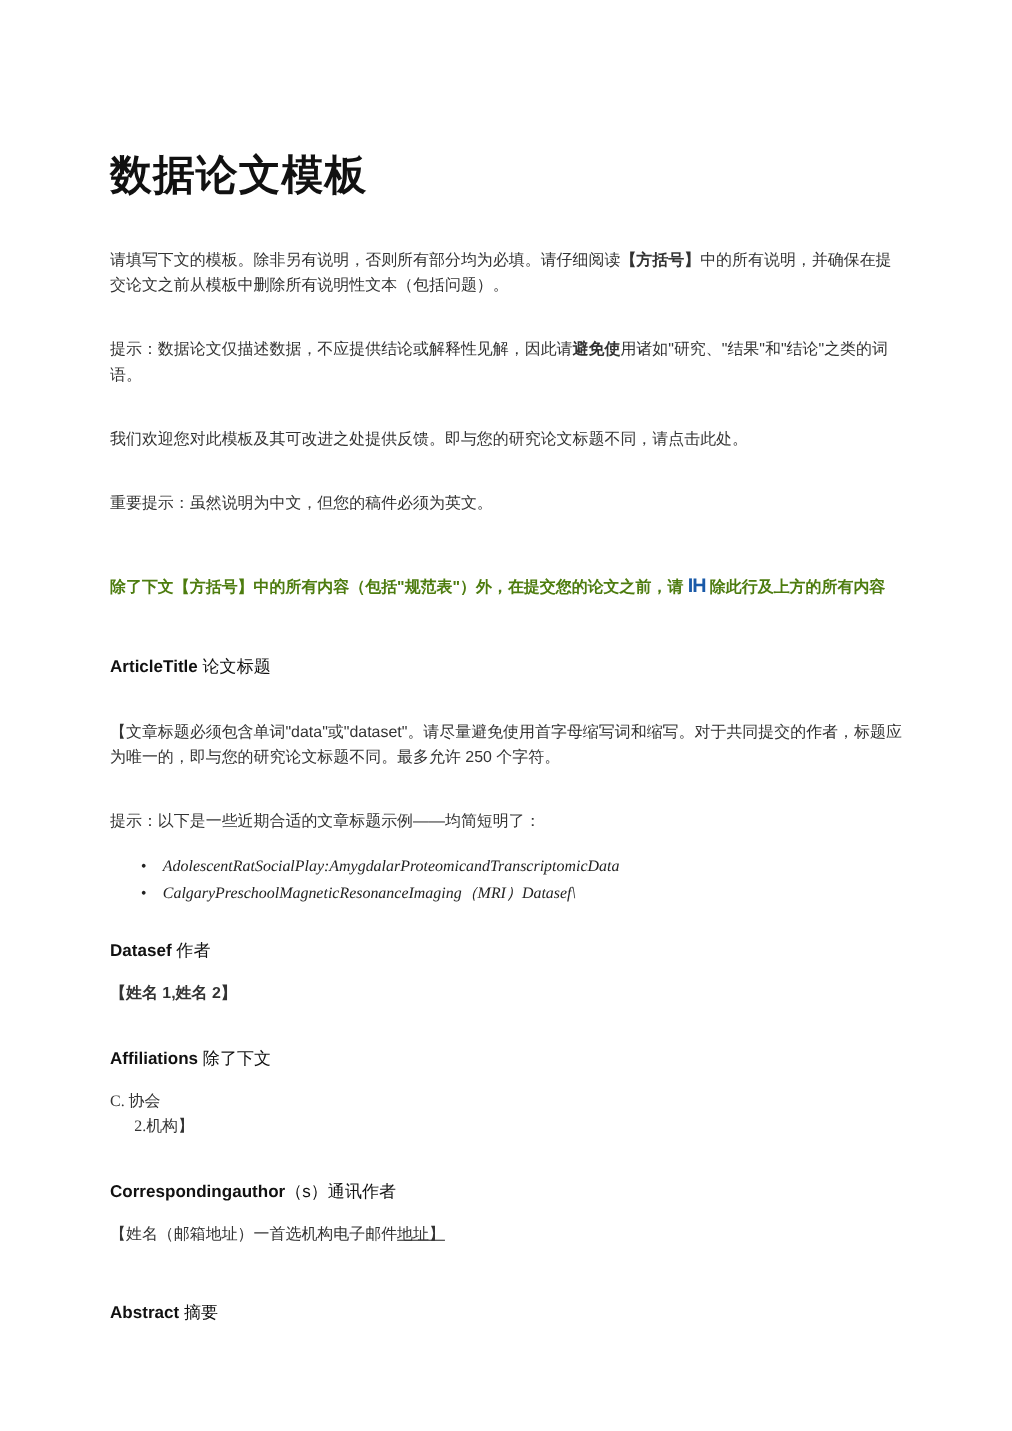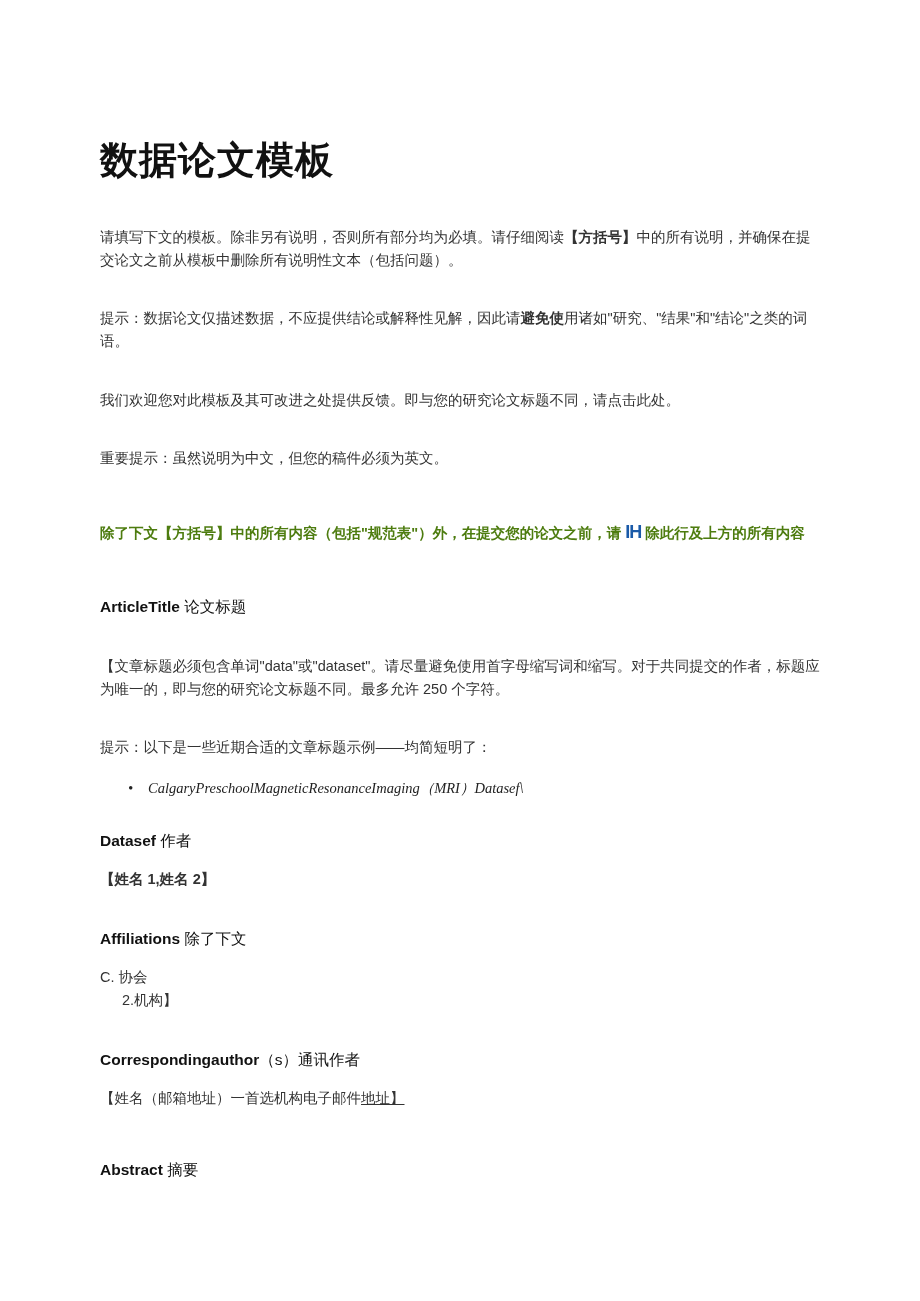--- a/index.html
+++ b/index.html
@@ -72,21 +72,21 @@
       font-size: 14.5px;
       line-height: 1.65;
       position: relative;
     }
     ul.examples li::before {
       content: "• ";
       position: absolute;
       left: -20px;
     }
     .affil-line {
-      font-family: Liberation Sans, sans-serif;
+      font-family: Liberation Serif, serif;
       color: #333333;
       line-height: 1.6;
     }
     .affil-line.indent {
       padding-left: 22px;
     }
     .bracket-line {
       color: #333333;
       margin-bottom: 4px;
     }
@@ -120,20 +120,21 @@
 
 <div class="section-heading gap-large">
   <span class="bold">ArticleTitle</span><span class="cn"> 论文标题</span>
 </div>
 
 <p class="para">【文章标题必须包含单词"data"或"dataset"。请尽量避免使用首字母缩写词和缩写。对于共同提交的作者，标题应为唯一的，即与您的研究论文标题不同。最多允许 250 个字符。</p>
 
 <p class="para">提示：以下是一些近期合适的文章标题示例——均简短明了：</p>
 
 <ul class="examples">
+  <li>AdolescentRatSocialPlay:AmygdalarProteomicandTranscriptomicData</li>
   <li>CalgaryPreschoolMagneticResonanceImaging（MRI）Datasef\</li>
 </ul>
 
 <div class="section-heading gap-mid">
   <span class="bold">Datasef</span><span class="cn"> 作者</span>
 </div>
 
 <p class="bracket-line bold">【姓名 1,姓名 2】</p>
 
 <div class="section-heading">

